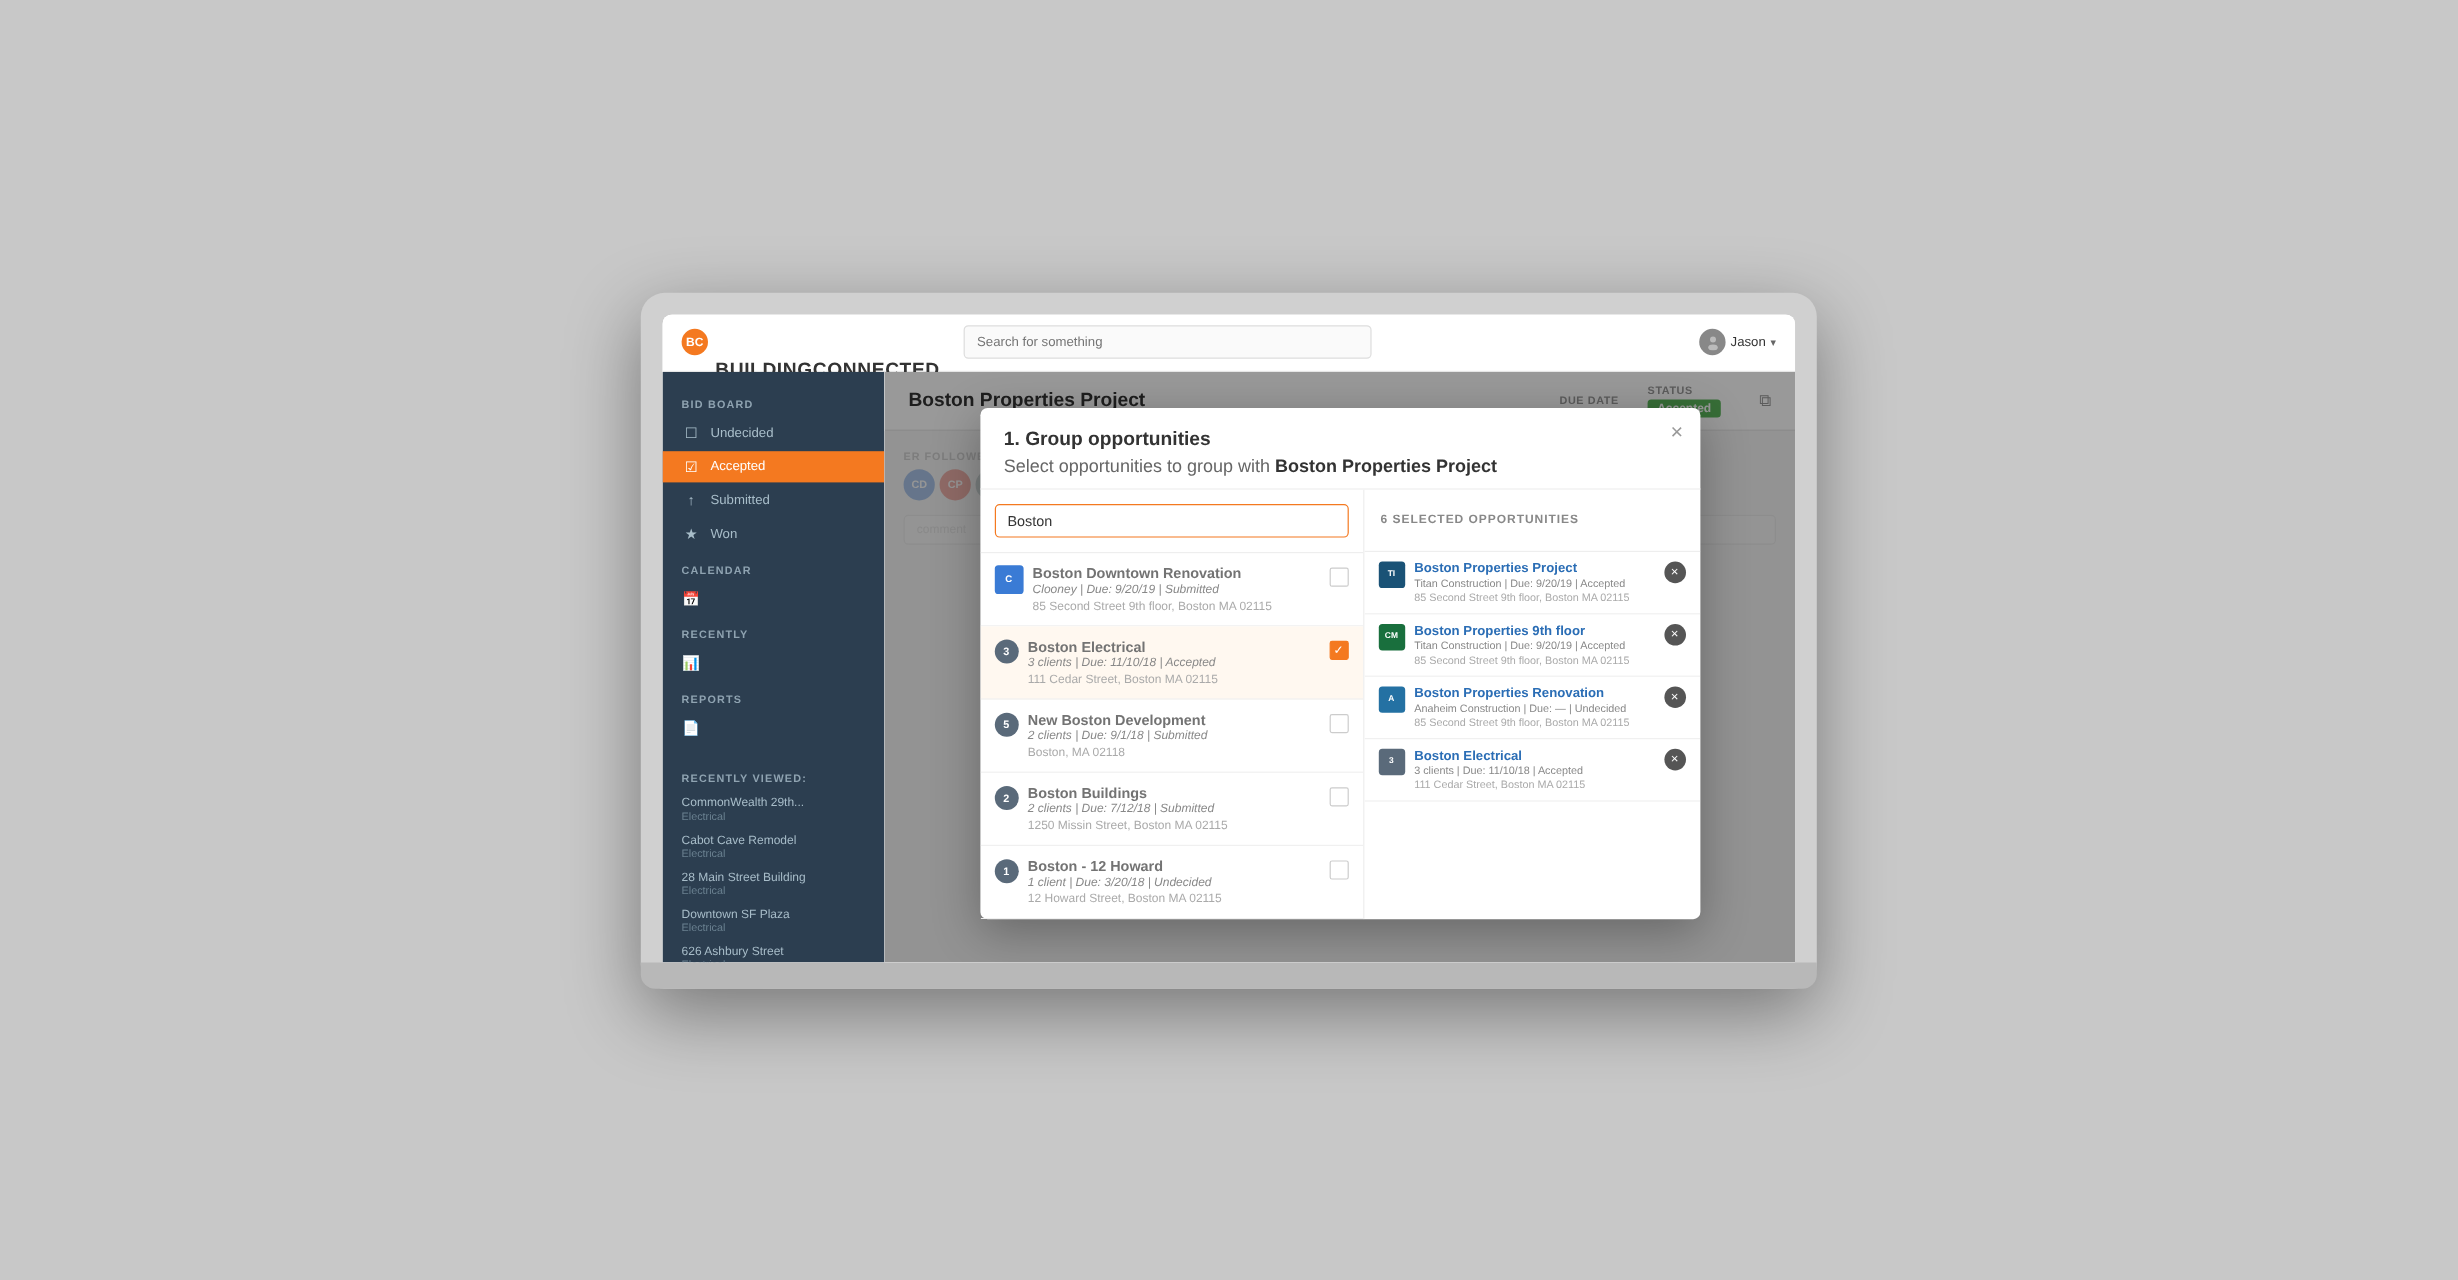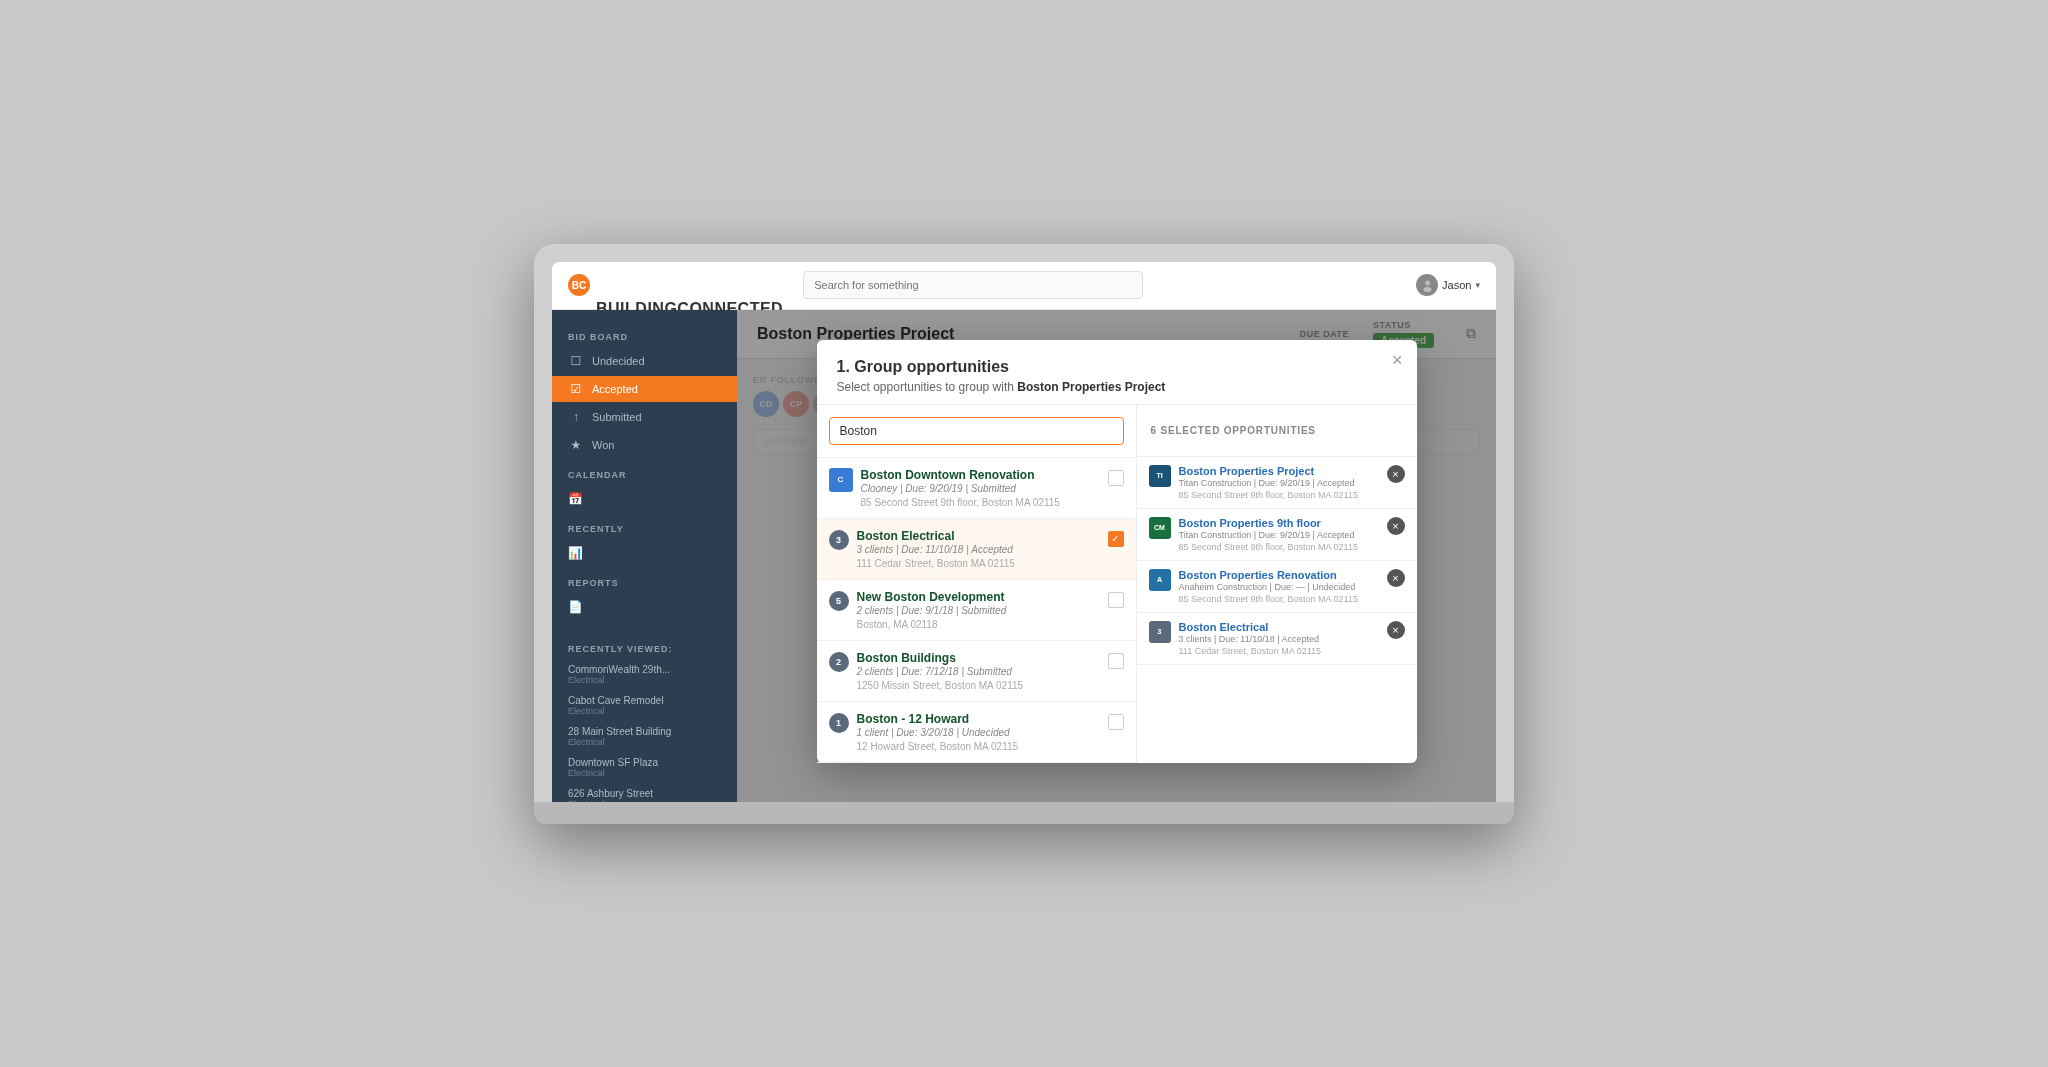--- a/index.html
+++ b/index.html
@@ -216,21 +216,21 @@
       padding: 18px 20px 10px;
       border-bottom: 1px solid #eee;
     }
     .modal-title {
       font-size: 16px;
       font-weight: 600;
       color: #333;
       margin-bottom: 4px;
     }
     .modal-subtitle {
-      font-size: 12px;
+      font-size: 15px;
       color: #666;
     }
     .modal-subtitle strong { color: #333; font-weight: 600; }
     .modal-close {
       position: absolute;
       top: 10px; right: 14px;
       font-size: 18px;
       color: #999;
       cursor: pointer;
       background: none; border: none;
@@ -288,21 +288,21 @@
       margin-top: 1px;
     }
     .opp-logo {
       width: 24px; height: 24px;
       border-radius: 3px;
       flex-shrink: 0;
       display: flex; align-items: center; justify-content: center;
       font-size: 8px; font-weight: bold; color: white;
     }
     .opp-content { flex: 1; min-width: 0; }
-    .opp-name { font-size: 12px; font-weight: 600; color: #14532d; }
+    .opp-name { font-size: 12px; font-weight: 600; color: #737373; }
     .opp-meta { font-size: 10px; color: #888; margin-top: 1px; font-style: italic; }
     .opp-address { font-size: 10px; color: #aaa; margin-top: 3px; }
     .opp-checkbox {
       width: 16px; height: 16px;
       border: 1.5px solid #ccc;
       border-radius: 2px;
       flex-shrink: 0;
       margin-top: 2px;
       display: flex; align-items: center; justify-content: center;
     }

